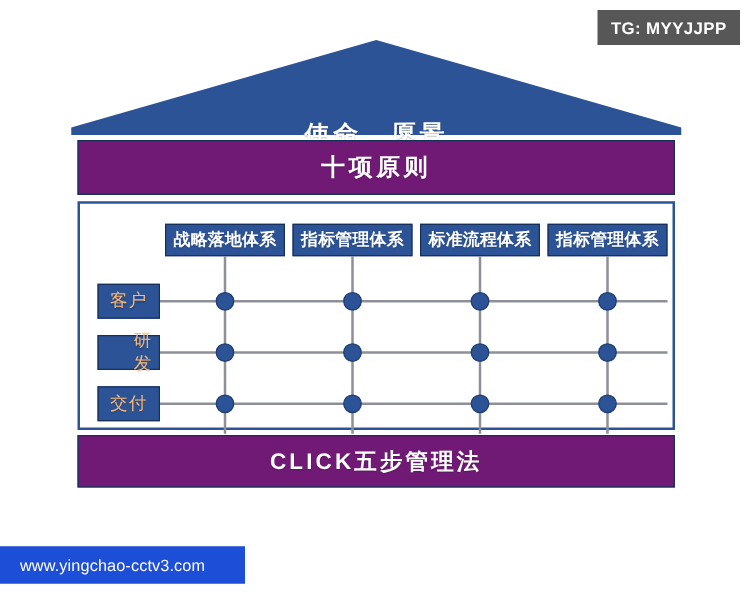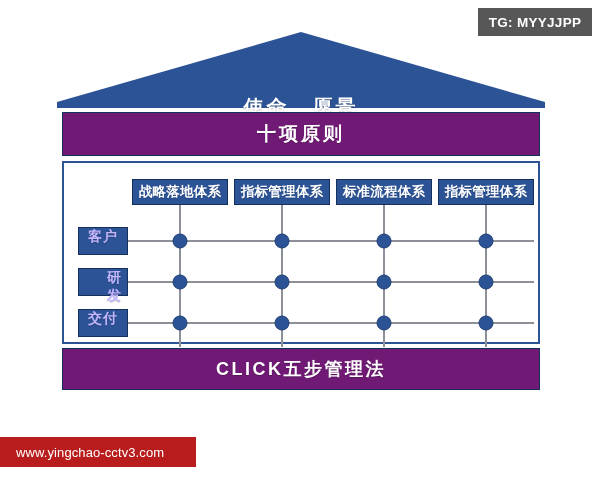--- a/index.html
+++ b/index.html
@@ -41,21 +41,21 @@
     z-index: 40;
   }
 
   
   .watermark {
     position: absolute;
     left: 0px;
     top: 437px;
     width: 196px;
     height: 30px;
-    background: #b91c1c;
+    background: #1d4ed8;
     color: #ffffff;
     font-size: 13px;
     display: flex;
     align-items: center;
     padding-left: 16px;
     box-sizing: border-box;
     letter-spacing: 0.1px;
     z-index: 40;
   }
 
@@ -164,24 +164,25 @@
   
   .row-head {
     position: absolute;
     left: 14px;
     width: 50px;
     height: 28px;
     background: #2c5396;
     border: 1px solid #16305e;
     box-sizing: border-box;
     display: flex;
-    justify-content: center;
-    color: #c4b5fd;
+    align-items: center;
+    justify-content: center;
+    color: #fdba74;
     font-size: 14px;
-    font-weight: bold;
+    font-weight: normal;
     letter-spacing: 1px;
     text-shadow: 0 1px 1px rgba(0,0,0,0.2);
     z-index: 6;
   }
 
   
   .h-line {
     position: absolute;
     left: 64px;
     right: 4px;

